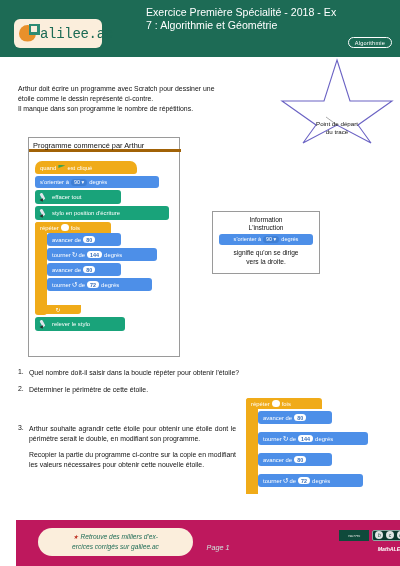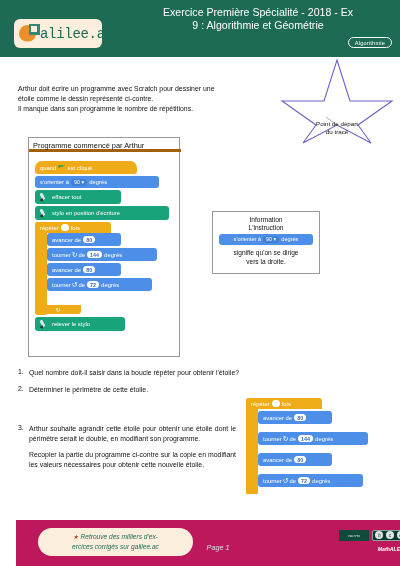--- a/index.html
+++ b/index.html
@@ -53,23 +53,23 @@
     background: #fbeedc;
   }
   .logo-text {
     font-size: 14px;
     color: #1d6b55;
     letter-spacing: -0.3px;
     margin-left: -1px;
     font-family: Liberation Mono, monospace;
   }
   .header-title {
-    position: absolute; right: 20px; top: 6px;
+    position: absolute; right: 10px; top: 6px;
     width: 244px;
-    text-align: center;
+    text-align: left;
     color: #ffffff;
     font-size: 10.6px;
     line-height: 13px;
   }
   .badge-algo {
     position: absolute; right: 8px; top: 37px;
     border: 1px solid #ffffff;
     border-radius: 8px;
     color: #ffffff;
     font-size: 5.6px;
@@ -336,21 +336,21 @@
     <div class="logo-box">
       <span class="logo-mark">
         <span class="logo-c"></span>
         <span class="logo-sq-green"></span>
         <span class="logo-sq-white"></span>
       </span>
       <span class="logo-text">alilee.ac</span>
     </div>
     <div class="header-title">
       <div>Exercice Première Spécialité - 2018 - Ex</div>
-      <div>9 : Algorithmie et Géométrie</div>
+      <div>7 : Algorithmie et Géométrie</div>
     </div>
     <div class="badge-algo">Algorithmie</div>
   </div>
 
   <div class="intro">
     <div class="nj">Arthur doit écrire un programme avec Scratch pour dessiner une</div>
     <div class="nj">étoile comme le dessin représenté ci-contre.</div>
     <div class="nj">Il manque dans son programme le nombre de répétitions.</div>
   </div>
 

